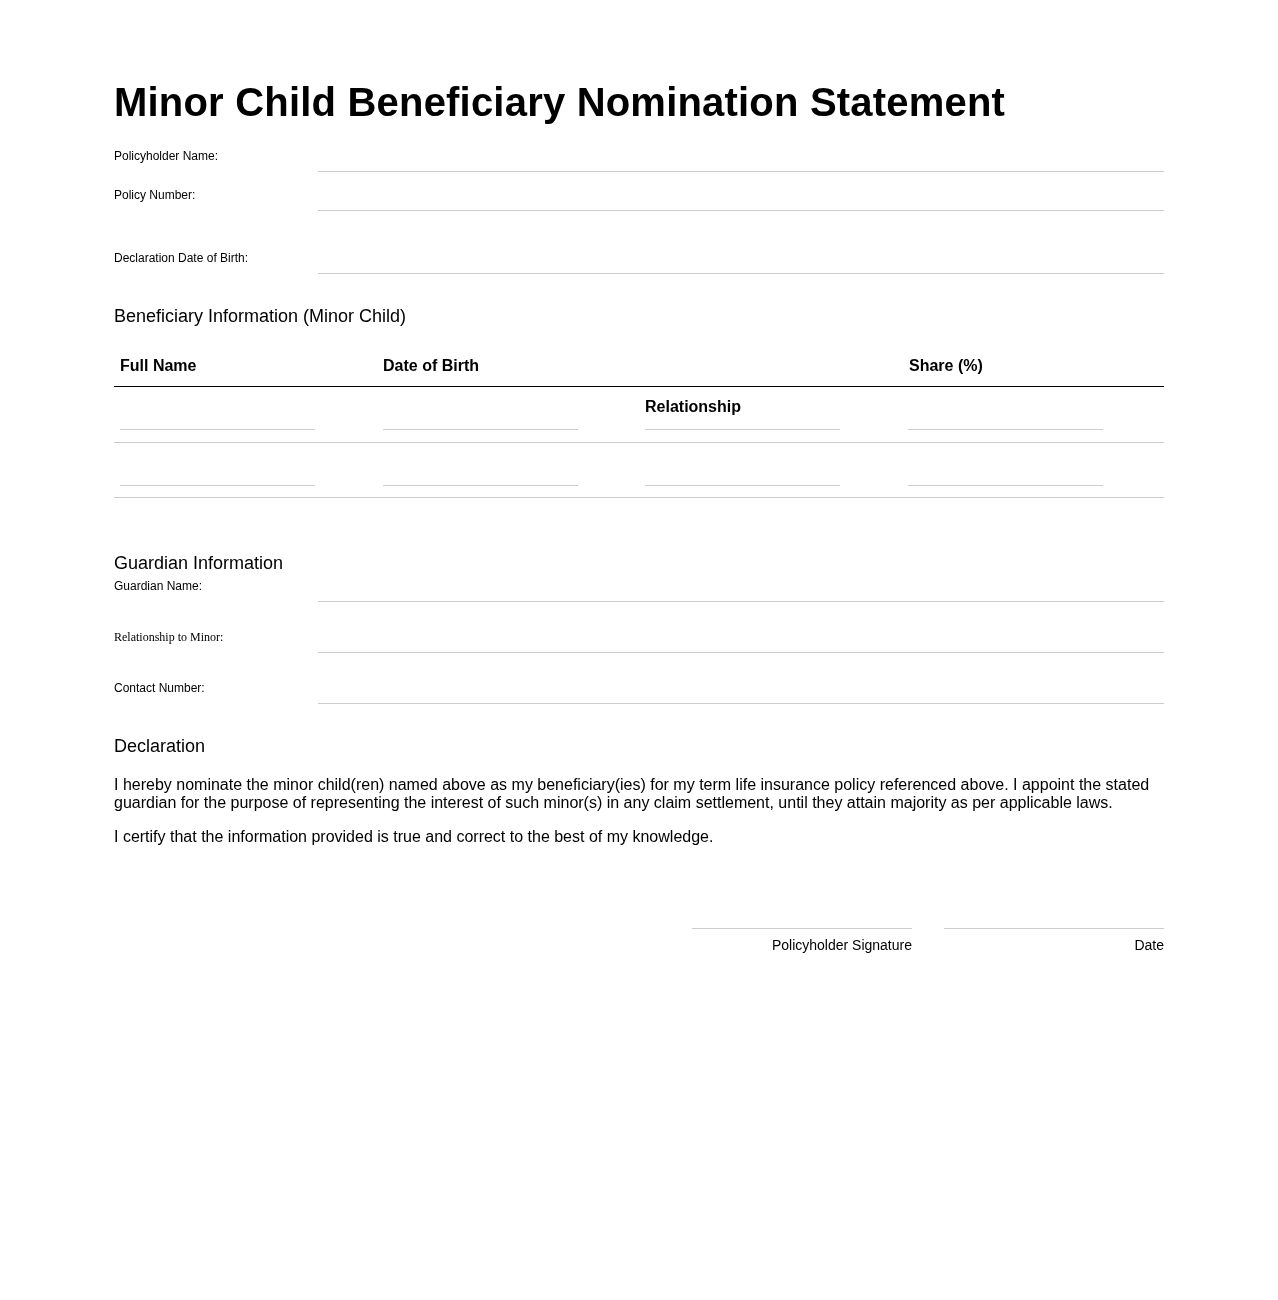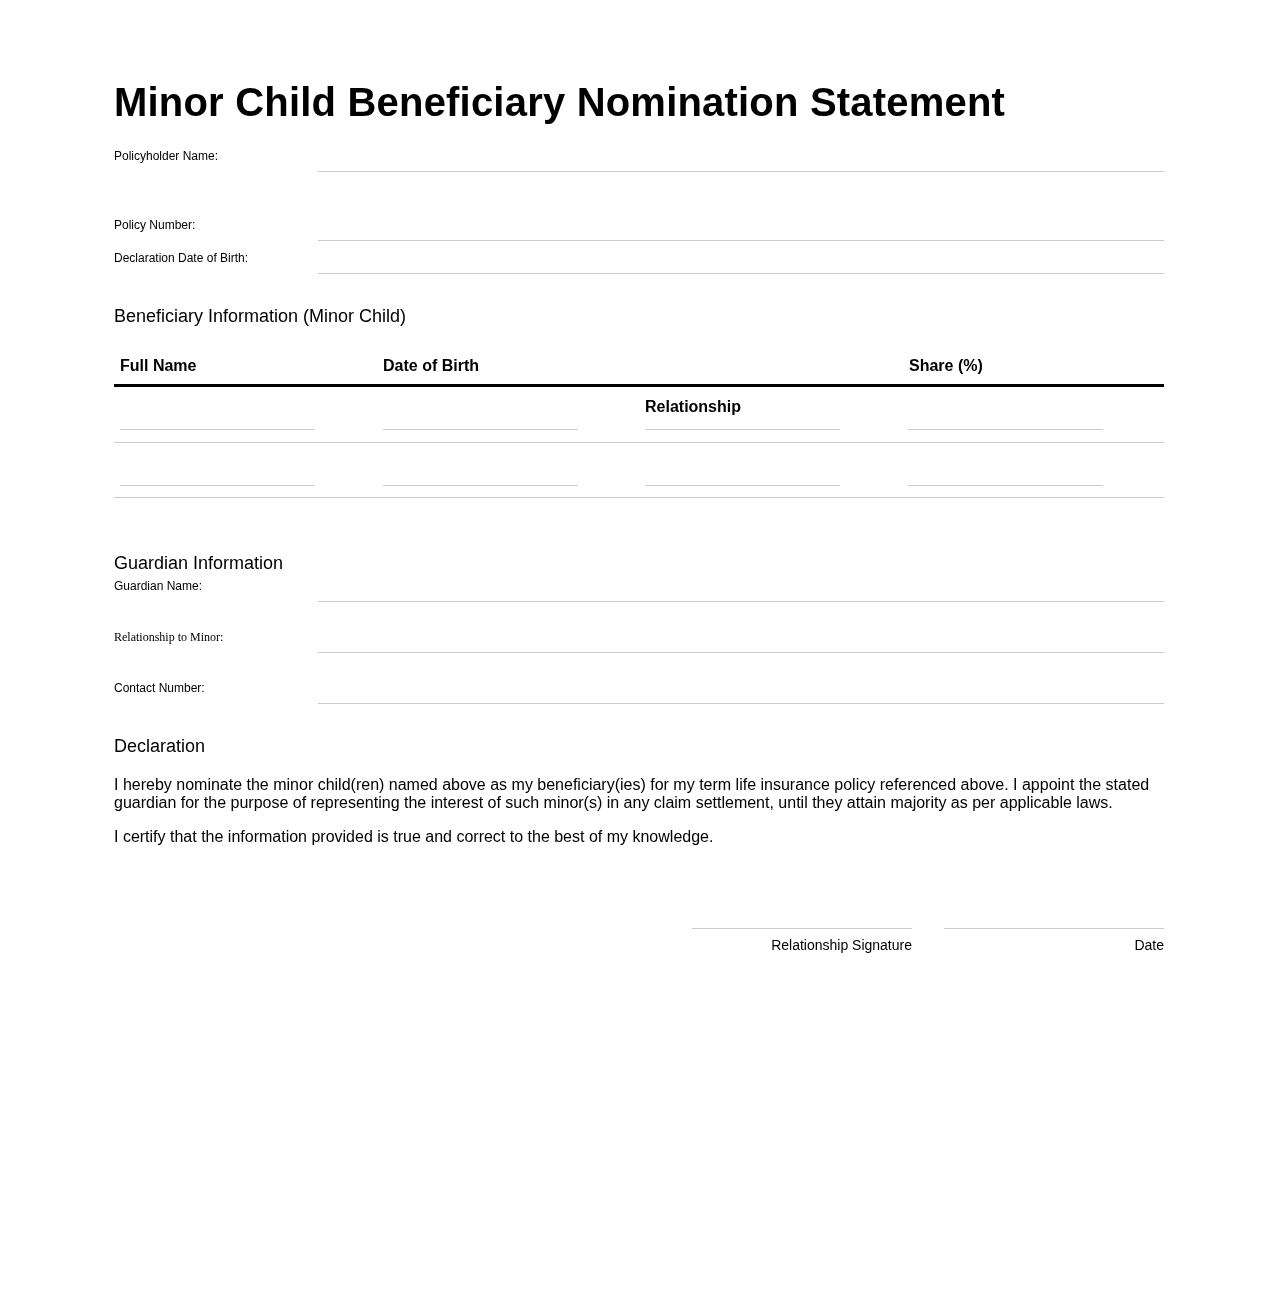--- a/index.html
+++ b/index.html
@@ -12,21 +12,21 @@
       font-size: 40px; font-weight: bold; letter-spacing: 0.2px;
       white-space: nowrap; line-height: 40px;
     }
 
     .field-row { position: absolute; left: 0; width: 1050px; height: 30px; }
     .field-label { position: absolute; left: 0; top: 0; font-size: 12px; line-height: 18px; white-space: nowrap; }
     .field-line { position: absolute; left: 204px; right: 0; top: 24px; height: 1px; background: #cccccc; border: none; }
 
     h2.section { position: absolute; left: 0; font-size: 18px; font-weight: normal; line-height: 22px; white-space: nowrap; }
 
-    .table-head { position: absolute; left: 0; top: 355px; width: 1050px; height: 32px; border-bottom: 3px solid #000000; }
+    .table-head { position: absolute; left: 0; top: 355px; width: 1050px; height: 32px; border-bottom: 1px solid #000000; }
     .th { position: absolute; top: 2px; font-size: 16px; font-weight: bold; white-space: nowrap; }
     .trow { position: absolute; left: 0; width: 1050px; border-bottom: 1px solid #cccccc; }
     .cell-line { position: absolute; height: 1px; background: #cccccc; width: 195px; }
 
     .decl { position: absolute; left: 0; width: 1050px; font-size: 16px; line-height: 18px; }
 
     .sig-block { position: absolute; top: 928px; width: 220px; }
     .sig-line { height: 1px; background: #cccccc; width: 220px; }
     .sig-label { text-align: right; font-size: 14px; margin-top: 8px; white-space: nowrap; }
   </style>
@@ -34,21 +34,21 @@
 <body>
 
 <div class="page">
 
   <h1 class="title">Minor Child Beneficiary Nomination Statement</h1>
 
   <div class="field-row" style="top:147px;">
     <span class="field-label">Policyholder Name:</span>
     <div class="field-line"></div>
   </div>
-  <div class="field-row" style="top:216px;">
+  <div class="field-row" style="top:186px;">
     <span class="field-label">Policy Number:</span>
     <div class="field-line"></div>
   </div>
   <div class="field-row" style="top:249px;">
     <span class="field-label">Declaration Date of Birth:</span>
     <div class="field-line"></div>
   </div>
 
   <h2 class="section" style="top:305px;text-align:center;">Beneficiary Information (Minor Child)</h2>
 
@@ -87,20 +87,20 @@
     <span class="field-label">Contact Number:</span>
     <div class="field-line"></div>
   </div>
 
   <h2 class="section" style="top:735px;">Declaration</h2>
   <p class="decl" style="top:776px;">I hereby nominate the minor child(ren) named above as my beneficiary(ies) for my term life insurance policy referenced above. I appoint the stated guardian for the purpose of representing the interest of such minor(s) in any claim settlement, until they attain majority as per applicable laws.</p>
   <p class="decl" style="top:828px;">I certify that the information provided is true and correct to the best of my knowledge.</p>
 
   <div class="sig-block" style="left:578px;">
     <div class="sig-line"></div>
-    <div class="sig-label">Relationship Signature</div>
+    <div class="sig-label">Policyholder Signature</div>
   </div>
   <div class="sig-block" style="left:830px;">
     <div class="sig-line"></div>
     <div class="sig-label">Date</div>
   </div>
 
 </div>
 
 </body></html>

